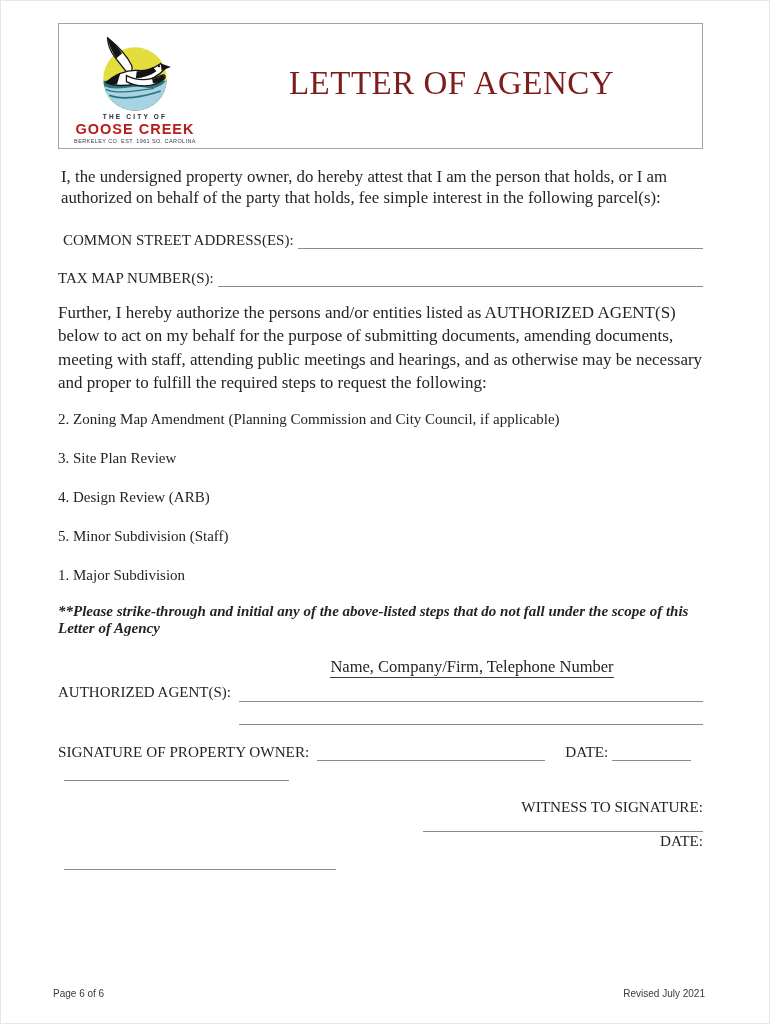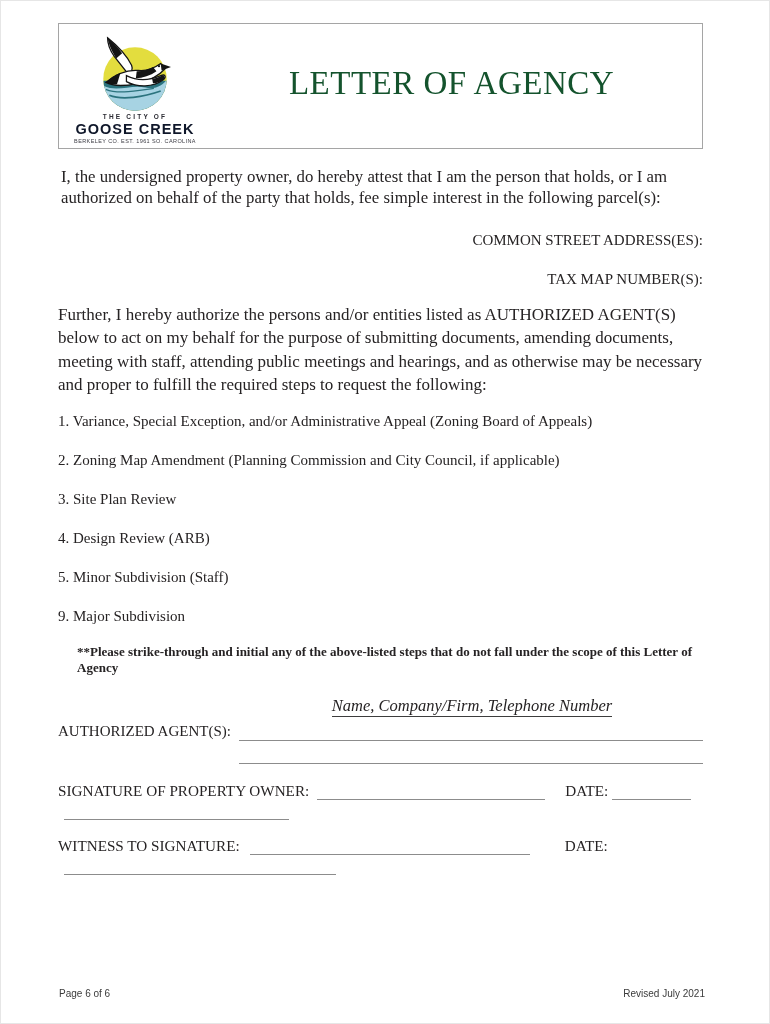--- a/index.html
+++ b/index.html
@@ -26,79 +26,79 @@
   .logo-block { width:152px; text-align:center; padding-top:2px; flex-shrink:0; }
   .logo-block svg { display:block; margin:0 auto; }
   .logo-city {
     font-family:"Liberation Sans", sans-serif;
     font-size:6.5px; font-weight:bold; letter-spacing:2.2px;
     color:#2c2c34; margin-top:-2px;
   }
   .logo-name {
     font-family:"Liberation Sans", sans-serif;
     font-size:14.5px; font-weight:bold; letter-spacing:1px;
-    color:#0f172a; margin-top:1px;
+    color:#b91c1c; margin-top:1px;
   }
   .logo-tag {
     font-family:"Liberation Sans", sans-serif;
     font-size:5.5px; letter-spacing:0.4px;
     color:#3a3a42; margin-top:1px; white-space:nowrap;
   }
   .title-wrap { flex:1; text-align:center; padding-right:10px; margin-top:-4px; }
   .title-line {
     font-size:33px; line-height:1.27; letter-spacing:0.5px;
-    color:#14532d; white-space:nowrap;
+    color:#7f1d1d; white-space:nowrap;
   }
 
   
   .to-row { margin-top:19px; font-size:17.5px; font-weight:bold; }
   .to-value { margin-left:43px; }
 
   .intro { margin-top:17px; font-size:16.8px; line-height:1.27; padding-left:3px; max-width:660px; }
 
-  .field-row { display:flex; align-items:flex-end; font-size:15px;flex-direction:column; }
+  .field-row { display:flex; align-items:flex-end; font-size:15px; }
   .field-row .fill { flex:1; margin-left:4px; }
   .fill { border-bottom:1.4px solid #8c8c8c; height:17px; display:inline-block; }
   .row-address { margin-top:23px; }
   .row-address .flabel { padding-left:5px; }
   .row-tax { margin-top:21px; }
 
   .further { margin-top:14px; font-size:17px; line-height:1.38; max-width:662px; }
 
   .steps { margin-top:0; }
   .step { margin-top:22px; font-size:15px; }
   .step:first-child { margin-top:17px; }
 
-  .strike-note { margin-top:19px; font-size:13px; font-weight:bold; max-width:660px;margin-left:19px; }
+  .strike-note { margin-top:19px; font-size:15px; font-weight:bold; font-style:italic; max-width:660px; }
 
   .agents-heading-row { margin-top:20px; margin-left:183px; text-align:center; }
   .agents-heading {
-    font-style:italic; font-size:16.5px;
+    font-size:16.5px;
     border-bottom:1.2px solid #3d3d3d; padding-bottom:1px;
   }
   .agents-row { display:flex; font-size:15px; margin-top:2px; }
   .agents-row .flabel { width:181px; flex-shrink:0; padding-top:5px; }
   .agent-lines { flex:1; }
   .agent-line { height:23px; border-bottom:1.4px solid #8c8c8c; }
 
   .contact-note { margin-top:15px; font-size:15.2px; font-weight:bold; line-height:1.3; max-width:662px; }
 
   .sig-row { display:flex; align-items:flex-end; font-size:15.2px; margin-top:4px; }
   .row-owner-sig { margin-top:18px;text-align:center; }
   .sig-fill  { width:228px; margin-left:8px; height:16px; }
   .date-label { margin-left:20px; }
   .date-fill { width:79px; margin-left:4px; height:16px; }
   .name-fill { width:225px; margin-left:6px; height:16px; }
-  .row-witness-sig { margin-top:17px; }
+  .row-witness-sig { margin-top:17px;flex-direction:column; }
   .wit-fill { width:280px; margin-left:10px; height:16px; }
   .wit-date-label { margin-left:35px; }
   .witname-fill { width:272px; margin-left:6px; height:16px; }
 
   .footer {
-    position:absolute; left:58px; right:64px; bottom:24px;
+    position:absolute; left:52px; right:64px; bottom:24px;
     display:flex; justify-content:space-between;
     font-family:"Liberation Sans", sans-serif;
     font-size:10px; color:#3b3b3b;
   }
 </style>
 </head>
 <body>
 
 <div class="page">
   <div class="content">
@@ -147,26 +147,25 @@
       <span class="fill"></span>
     </div>
     <div class="field-row row-tax">
       <span class="flabel">TAX MAP NUMBER(S):</span>
       <span class="fill"></span>
     </div>
 
     <p class="further">Further, I hereby authorize the persons and/or entities listed as AUTHORIZED AGENT(S) below to act on my behalf for the purpose of submitting documents, amending documents, meeting with staff, attending public meetings and hearings, and as otherwise may be necessary and proper to fulfill the required steps to request the following:</p>
 
     <div class="steps">
-      <div class="step">1. Variance, Special Exception, and/or Administrative Appeal (Zoning Board of Appeals)</div>
       <div class="step">2. Zoning Map Amendment (Planning Commission and City Council, if applicable)</div>
       <div class="step">3. Site Plan Review</div>
       <div class="step">4. Design Review (ARB)</div>
       <div class="step">5. Minor Subdivision (Staff)</div>
-      <div class="step">9. Major Subdivision</div>
+      <div class="step">1. Major Subdivision</div>
     </div>
 
     <p class="strike-note">**Please strike-through and initial any of the above-listed steps that do not fall under the scope of this Letter of Agency</p>
 
     <div class="agents-heading-row">
       <span class="agents-heading">Name, Company/Firm, Telephone Number</span>
     </div>
     <div class="agents-row">
       <span class="flabel">AUTHORIZED AGENT(S):</span>
       <div class="agent-lines">

